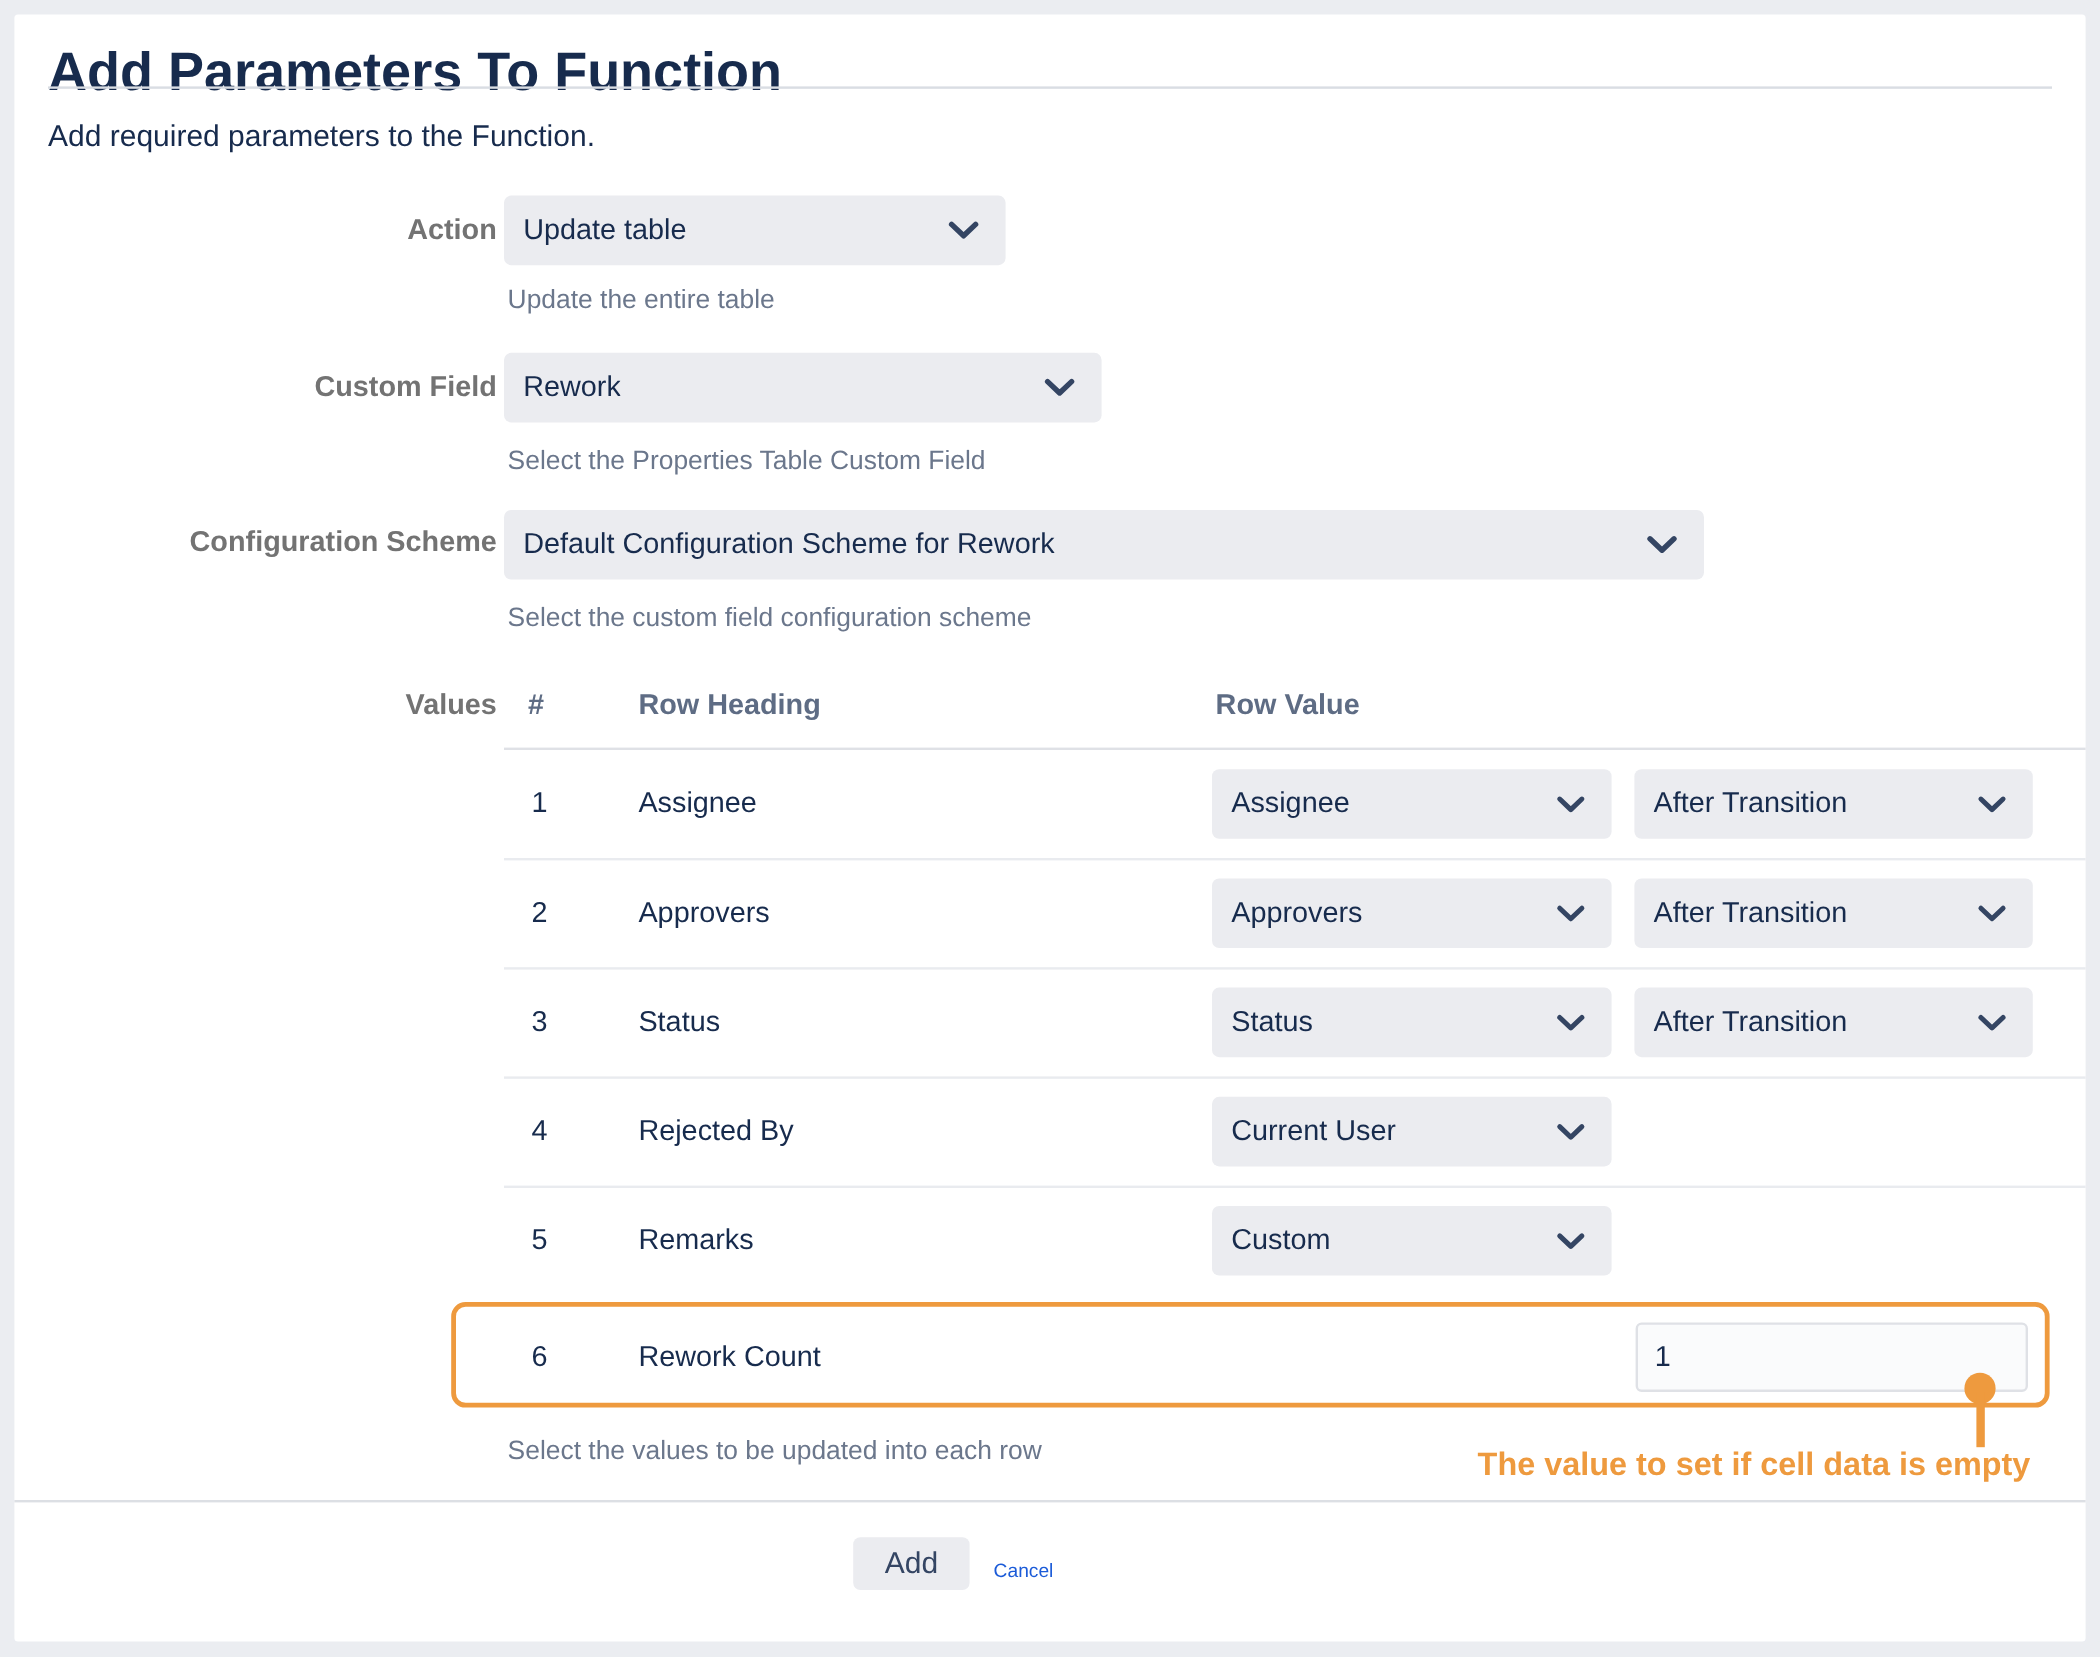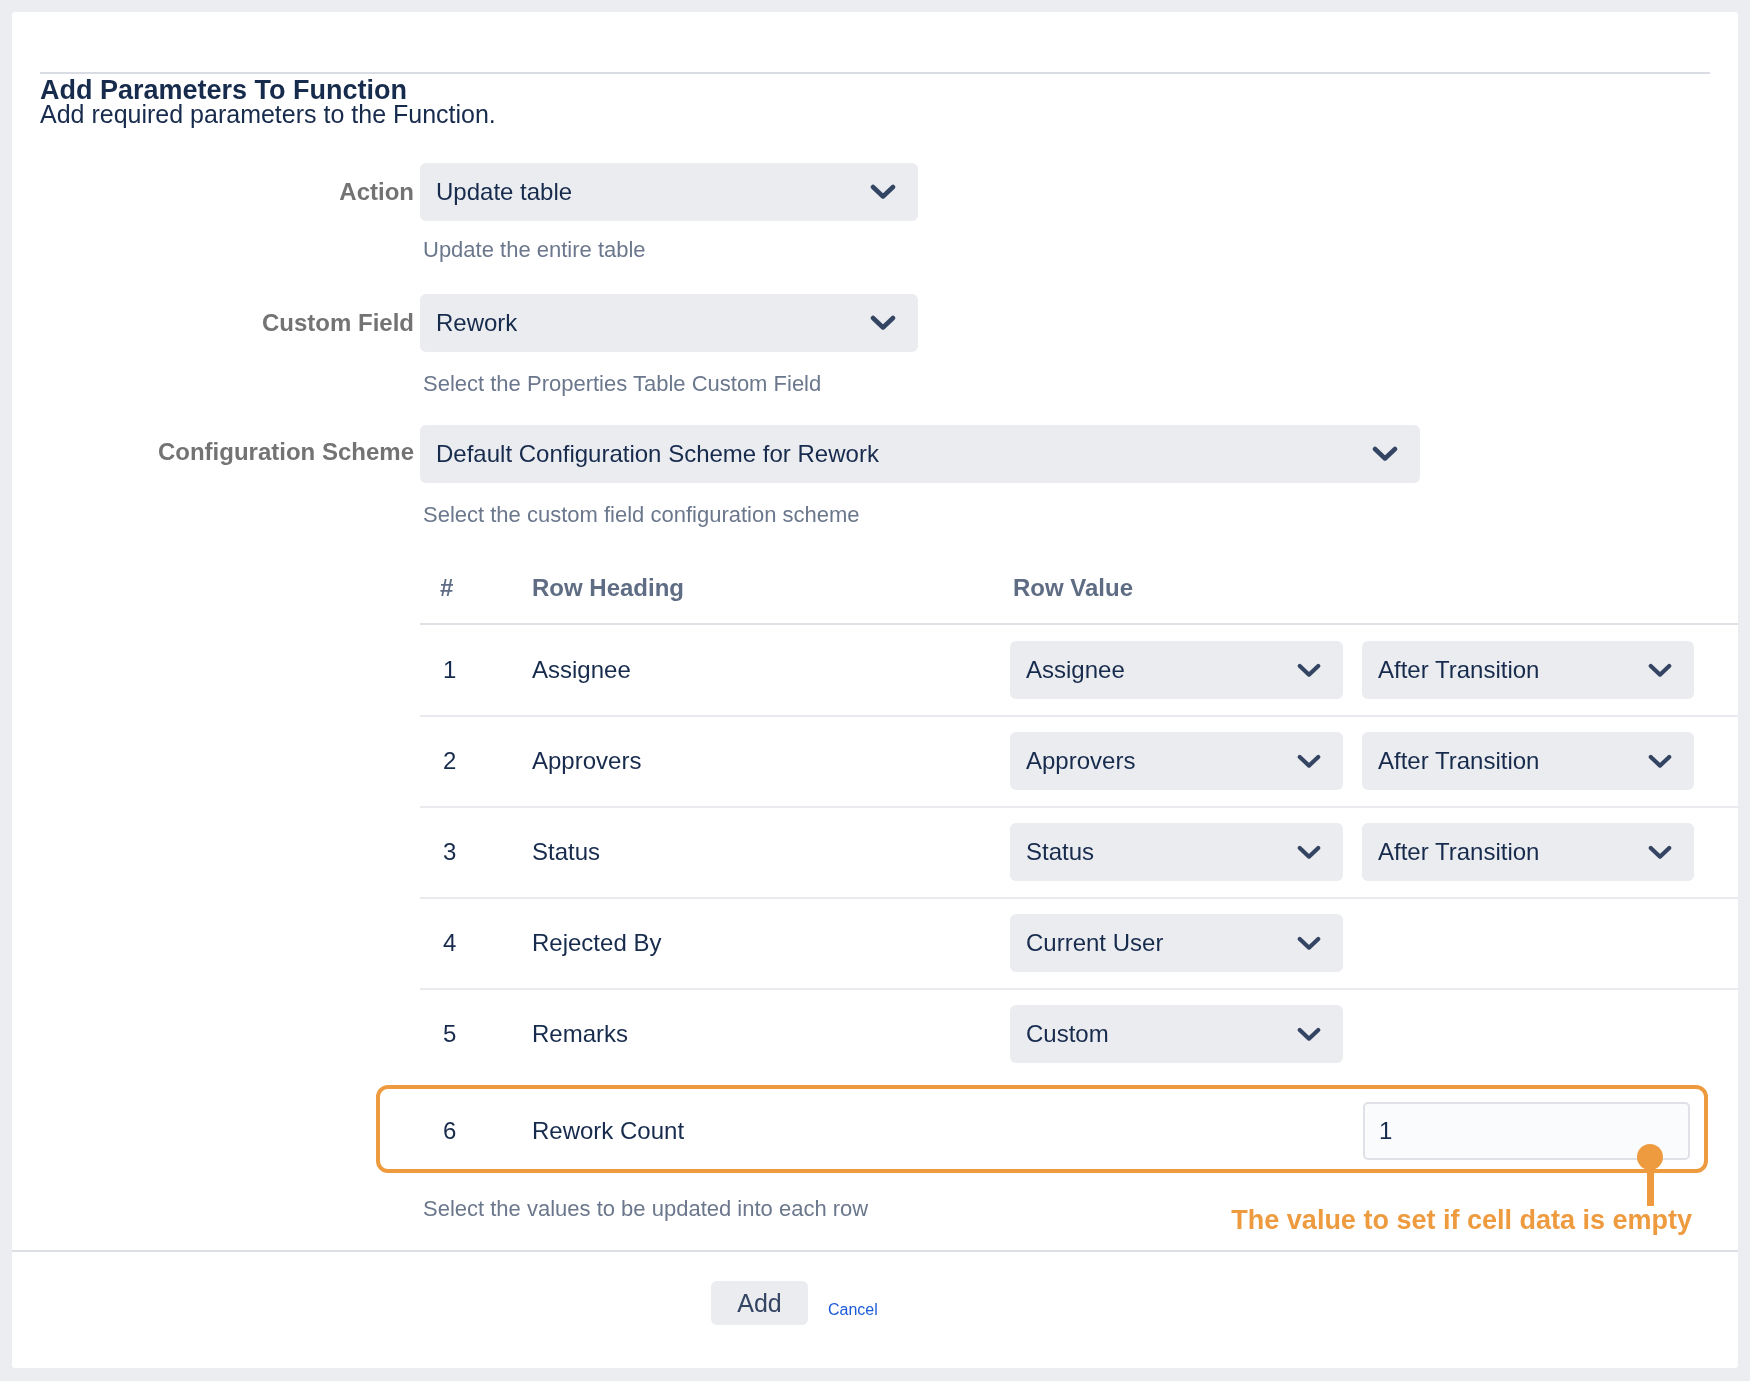--- a/index.html
+++ b/index.html
@@ -13,21 +13,21 @@
     background:#EBEDF1;
     overflow:hidden;
   }
   .card{
     position:absolute;left:12px;top:12px;width:1726px;height:1356px;
     background:#FFFFFF;border-radius:3px;
   }
   .abs{position:absolute;}
   .page-title{
     left:40px;top:34px;
-    font-size:27px;font-weight:600;color:#172B4D;margin-top:41px;
+    font-size:45px;font-weight:600;color:#172B4D;
   }
   .title-rule{
     left:40px;top:72px;width:1670px;height:2px;background:#D9DDE3;
   }
   .subtitle{
     left:40px;top:100px;font-size:25px;color:#172B4D;
   }
   .flabel{
     left:52px;width:362px;text-align:right;
     font-size:24px;font-weight:600;color:#737373;line-height:30px;
@@ -97,21 +97,21 @@
 <body>
 
 <div class="screen">
   <div class="card"></div>
 
   <div class="abs page-title">Add Parameters To Function</div>
   <div class="abs title-rule"></div>
   <div class="abs subtitle">Add required parameters to the Function.</div>
 
   <div class="abs flabel" style="top:177px">Action</div>
-  <div class="abs select" style="left:420px;top:163px;width:498px">
+  <div class="abs select" style="left:420px;top:163px;width:418px">
     <span class="sel-text">Update table</span>
     <span class="chev">
       <svg width="26" height="16" viewBox="0 0 26 16">
           <path d="M3 3 L13 12.5 L23 3" fill="none" stroke="#344563" stroke-width="4.5" stroke-linecap="round" stroke-linejoin="round"></path>
         </svg>
     </span>
   </div>
   <div class="abs hint" style="top:237px">Update the entire table</div>
 
   <div class="abs flabel" style="top:308px">Custom Field</div>
@@ -129,20 +129,21 @@
   <div class="abs select" style="left:420px;top:425px;width:1000px">
     <span class="sel-text">Default Configuration Scheme for Rework</span>
     <span class="chev">
       <svg width="26" height="16" viewBox="0 0 26 16">
           <path d="M3 3 L13 12.5 L23 3" fill="none" stroke="#344563" stroke-width="4.5" stroke-linecap="round" stroke-linejoin="round"></path>
         </svg>
     </span>
   </div>
   <div class="abs hint" style="top:502px">Select the custom field configuration scheme</div>
 
+  <div class="abs flabel" style="top:573px">Values</div>
   <div class="abs th" style="left:440px;top:573px">#</div>
   <div class="abs th" style="left:532px;top:573px">Row Heading</div>
   <div class="abs th" style="left:1013px;top:573px">Row Value</div>
   <div class="abs header-line"></div>
 
   <div class="abs cellnum" style="top:655px">1</div>
   <div class="abs cellhead" style="top:655px">Assignee</div>
   <div class="abs select" style="left:1010px;top:641px;width:333px">
     <span class="sel-text">Assignee</span>
     <span class="chev">

